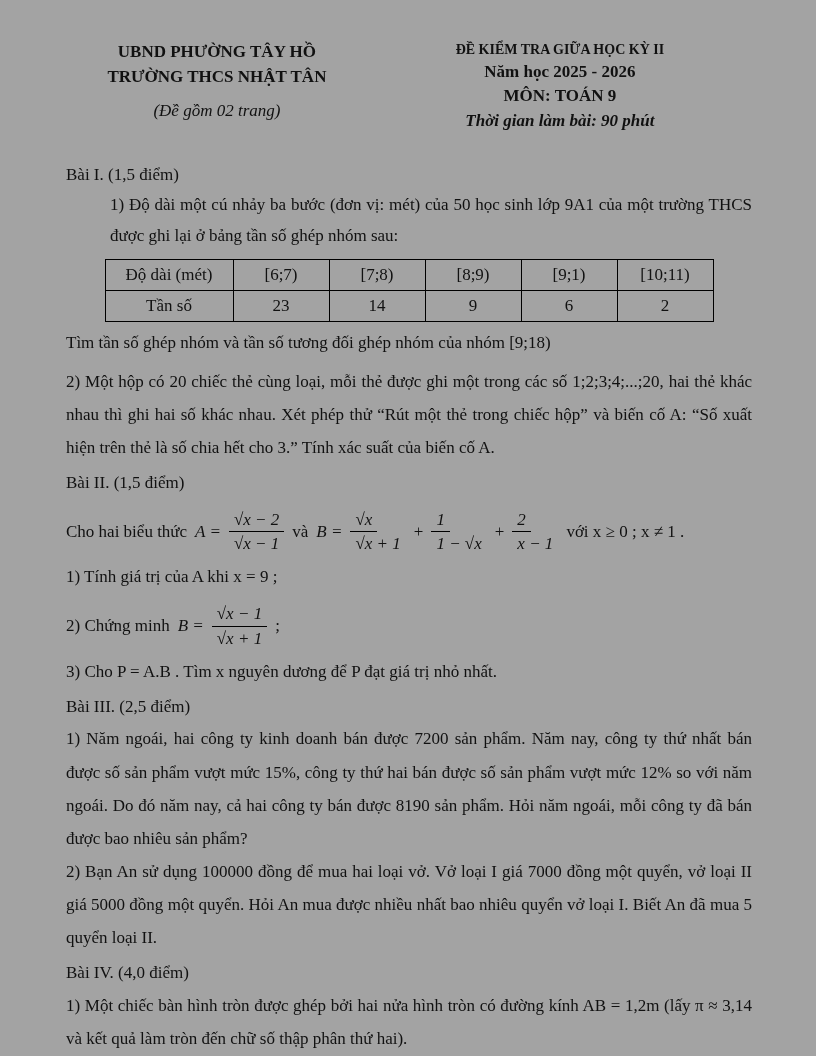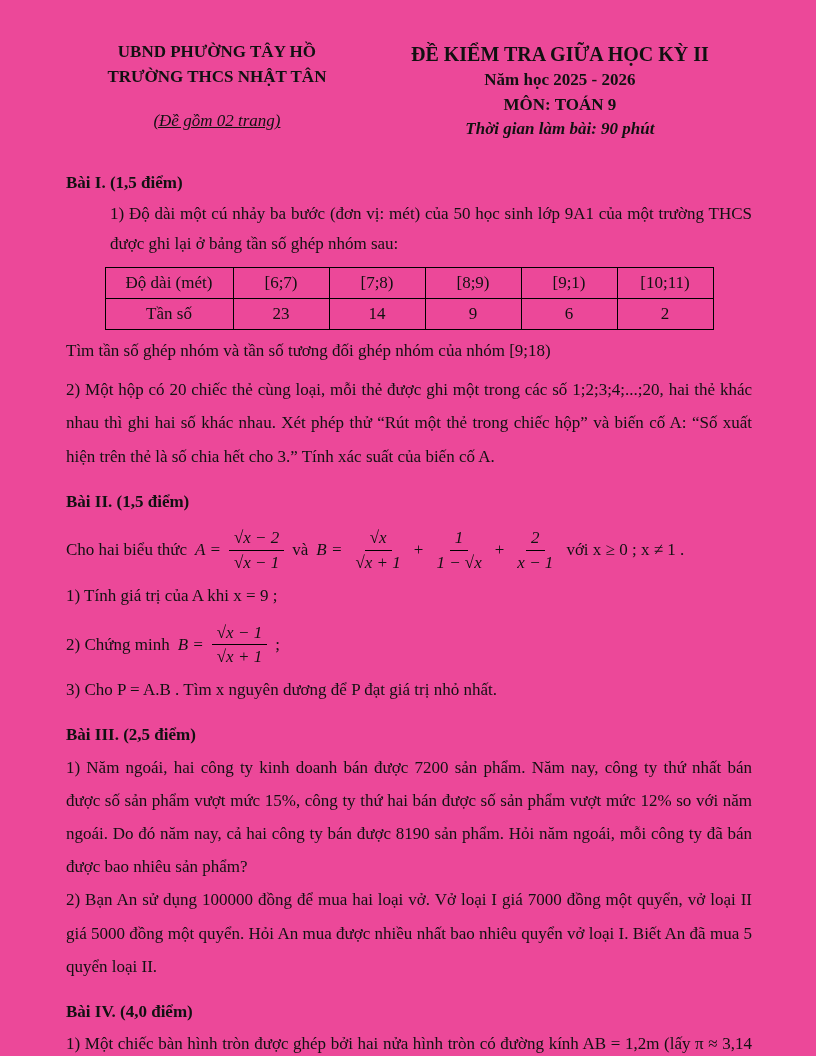--- a/index.html
+++ b/index.html
@@ -1,59 +1,59 @@
 <!DOCTYPE html>
 <html><head>
 <meta charset="utf-8">
 <style>
   * { margin:0; padding:0; box-sizing:border-box; }
   html,body { background:#ffffff; }
   .page {
     position:relative;
     width:816px; height:1056px;
-    background:#ec4899;
+    background:#a3a3a3;
     color:#111;
     font-family:"Liberation Serif", serif;
     font-size:17px;
     padding:40px 64px 24px 66px;
     overflow:hidden;
   }
   
   .header { display:flex; margin-bottom:26px; }
   .header-left { width:44%; text-align:center; }
   .header-right { width:56%; text-align:center; }
   .h-bold { font-weight:700; line-height:1.45; }
-  .h-big  { font-weight:700; font-size:20px; line-height:1.4; }
+  .h-big  { font-weight:700; font-size:14px; line-height:1.4; }
   .h-underline { text-underline-offset:3px; }
   .h-italic { font-style:italic; line-height:1.4; }
   .h-bolditalic { font-weight:700; font-style:italic; line-height:1.45; }
-  .left-pages { margin-top:20px;text-decoration:underline; }
+  .left-pages { margin-top:10px; }
   
-  .section-heading { font-weight:700; margin-top:14px; line-height:1.8; }
+  .section-heading { font-weight:400; margin-top:4px; line-height:1.8; }
   .para { text-align:justify; line-height:1.82;margin-left:44px; }
   .para-loose { text-align:justify; line-height:1.95; }
   .single-line { line-height:1.82; }
   
   .freq-table { border-collapse:collapse; margin:7px auto 6px auto; }
   .freq-table td {
     border:1.4px solid #000;
     text-align:center;
     padding:5px 6px;
     min-width:96px;
     font-size:17px;
   }
   .freq-table td.first { min-width:128px; }
   
   .math-line {
     display:flex; align-items:center; flex-wrap:wrap;
     gap:8px; line-height:1.5;
     margin:10px 0 8px 0;
   }
   .mvar { font-style:italic; }
-  .frac { display:inline-flex; flex-direction:column; align-items:center; vertical-align:middle; font-style:italic; }
+  .frac { display:inline-flex; flex-direction:column; align-items:flex-start; vertical-align:middle; font-style:italic; }
   .frac .num { display:block; border-bottom:1.3px solid #000; padding:0 5px 1px 5px; line-height:1.25; }
   .frac .den { display:block; padding:1px 5px 0 5px; line-height:1.25; }
   .gap-top { margin-top:6px; }
 </style>
 </head>
 <body>
 
 <div class="page">
 
   <div class="header">

